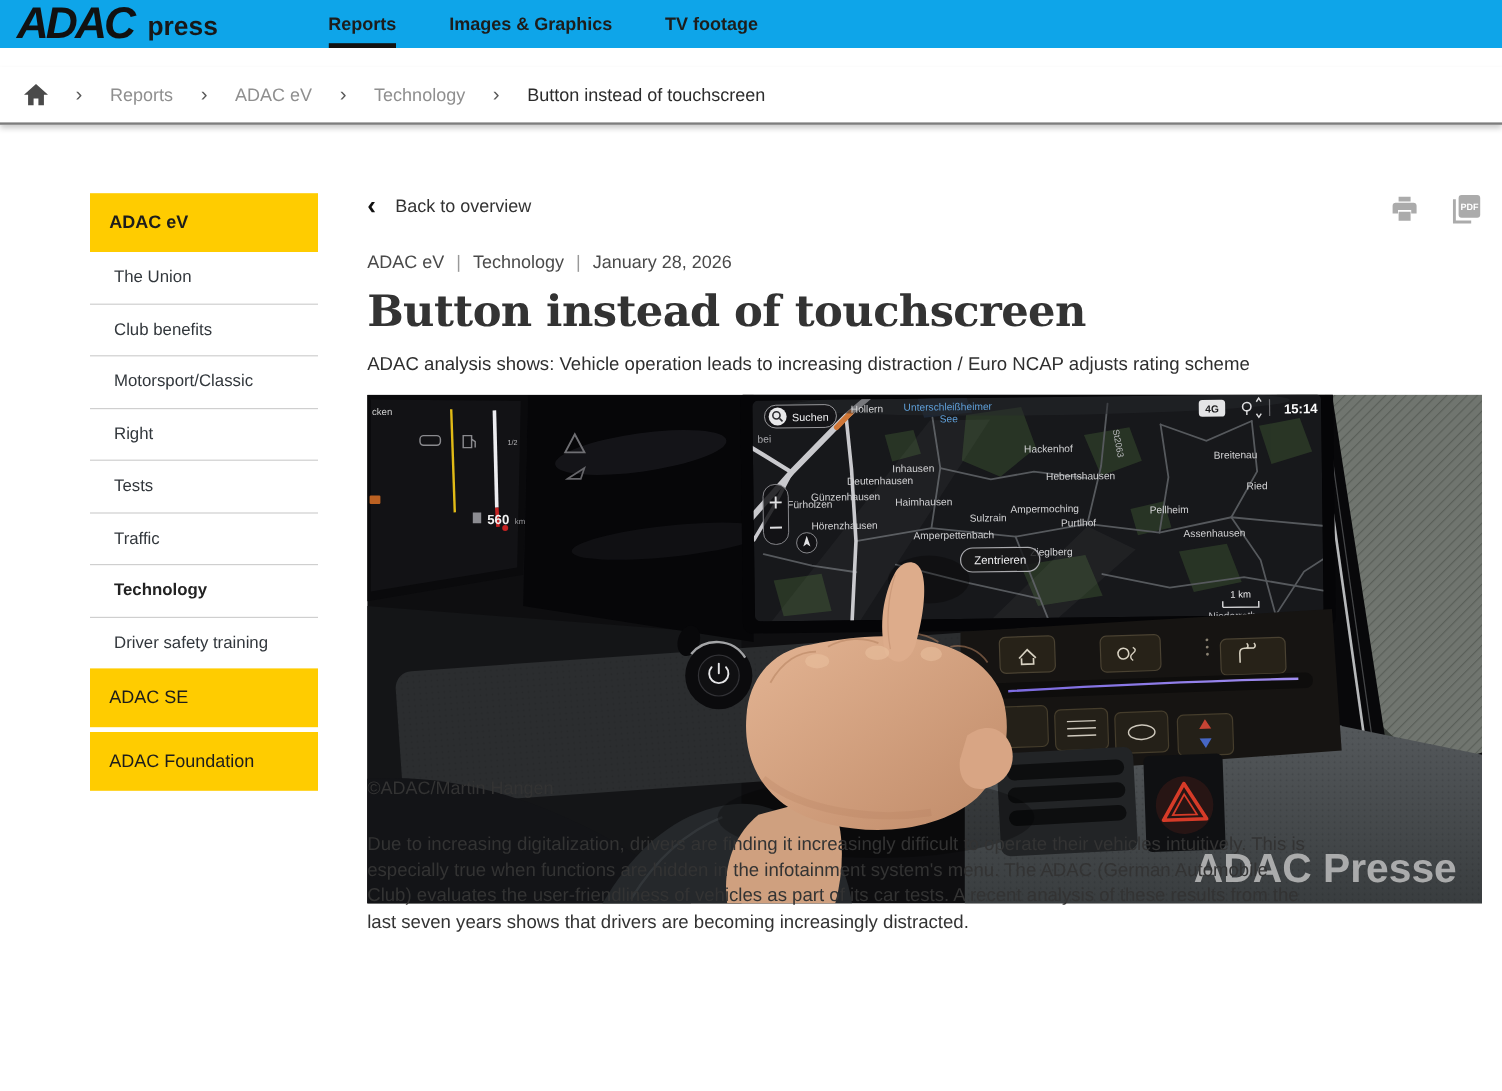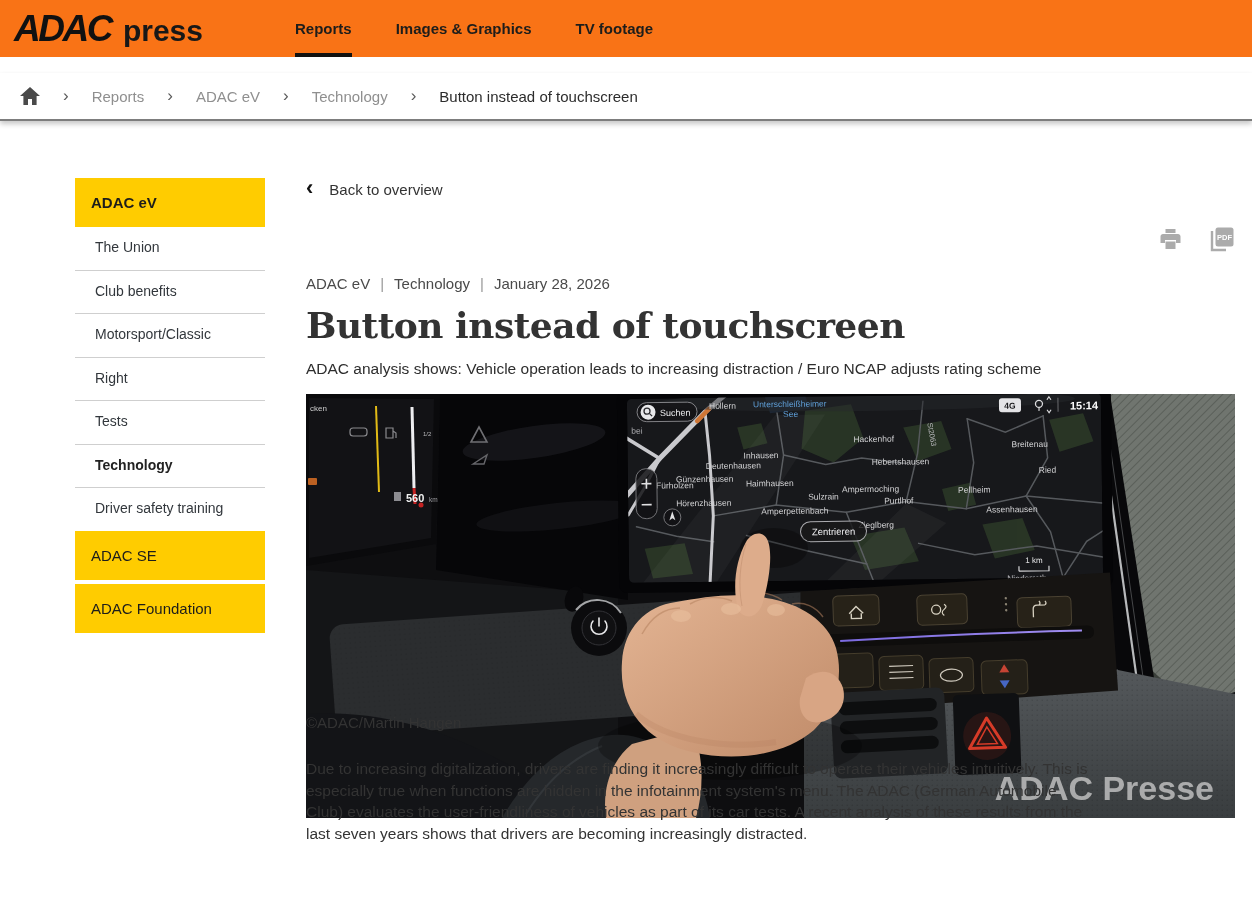--- a/index.html
+++ b/index.html
@@ -1,22 +1,22 @@
 <!DOCTYPE html>
 <html><head>
 <meta charset="utf-8">
 <style>
   * { margin:0; padding:0; box-sizing:border-box; }
   html,body { background:#fff; width:1252px; font-family:"Liberation Sans", sans-serif; color:#333; }
 
   
-  .top-header { height:57px; background:#f97316; display:flex; align-items:stretch; padding-left:14px; }
+  .top-header { height:40px; background:#0ea5e9; display:flex; align-items:stretch; padding-left:14px; }
   .logo { display:flex; align-items:center; cursor:pointer; }
   .logo .brand { font-size:37px; font-weight:800; font-style:italic; letter-spacing:-2.5px; color:#111; }
-  .logo .suffix { font-size:30px; font-weight:600; color:#181818; margin-left:12px; transform:translateY(2px); }
+  .logo .suffix { font-size:22px; font-weight:600; color:#181818; margin-left:12px; transform:translateY(2px); }
   .main-nav { display:flex; margin-left:92px; gap:44px; }
   .nav-item { display:flex; align-items:center; font-size:15px; font-weight:700; color:#1d1d1b; cursor:pointer; border-bottom:4px solid transparent; padding-top:4px; }
   .nav-item.active { border-bottom-color:#121210; }
 
   
   .breadcrumb-bar { margin-top:16px; height:48px; display:flex; align-items:center; padding:0 20px; gap:23px;
     border-bottom:2px solid #7d7d7d; box-shadow:0 3px 5px rgba(0,0,0,0.22); }
   .bc-home { display:flex; align-items:center; cursor:pointer; }
   .bc-sep { color:#5a5a5a; font-size:17px; line-height:1; transform:translateY(-1px); }
   .bc-link { font-size:15px; color:#8f8f8f; cursor:pointer; text-decoration:none; }
@@ -30,21 +30,21 @@
   .side-primary.gap { margin-top:4px; }
   .side-list { list-style:none; }
   .side-list li { padding:12px 8px 13px 20px; font-size:14px; color:#32373c; border-bottom:1px solid #cfcfcf; cursor:pointer; line-height:1.25; }
   .side-list li:last-child { border-bottom:none; }
   .side-list li.active { font-weight:700; color:#222; }
 
   .main { width:929px; margin-left:41px; }
   .back-row { display:flex; justify-content:space-between; align-items:flex-start; }
   .back-link { display:flex; align-items:center; font-size:15px; color:#333; cursor:pointer; text-decoration:none; }
   .back-chevron { font-size:22px; font-weight:700; color:#111; margin-right:16px; line-height:1; transform:translateY(-1px); }
-  .doc-icons { display:flex; gap:25px; align-items:center;margin-top:48px; }
+  .doc-icons { display:flex; gap:25px; align-items:center; }
   .doc-icons svg { cursor:pointer; }
 
   .meta-row { margin-top:23px; font-size:15px; color:#4a4a4a; }
   .meta-row .pipe { color:#999; margin:0 10px; }
 
   h1.page-title { font-family:"DejaVu Serif", serif; font-size:36px; font-weight:700; color:#333; margin-top:12px; letter-spacing:-0.5px; }
   .subtitle { font-size:15.5px; color:#2e2e2e; margin-top:14px; }
 
   .photo { margin-top:16px; width:929px; height:308px; }
   .photo svg { display:block; }
@@ -87,20 +87,21 @@
 <div class="content">
 
   <aside class="sidebar">
     <div class="side-primary first">ADAC eV</div>
     <ul class="side-list">
       <li>The Union</li>
       <li>Club benefits</li>
       <li>Motorsport/Classic</li>
       <li>Right</li>
       <li>Tests</li>
+      <li>Traffic</li>
       <li class="active">Technology</li>
       <li>Driver safety training</li>
     </ul>
     <div class="side-primary">ADAC SE</div>
     <div class="side-primary gap">ADAC Foundation</div>
   </aside>
 
   <main class="main">
     <div class="back-row">
       <a class="back-link">

